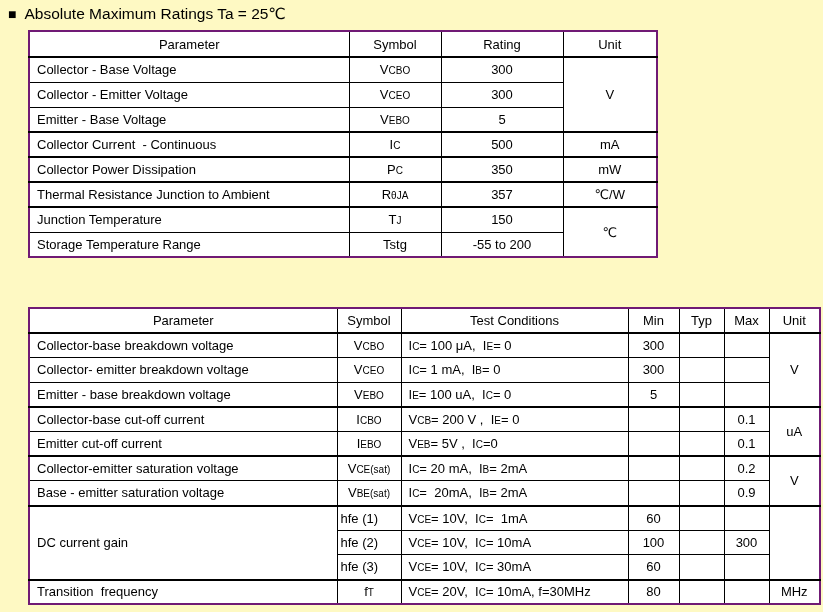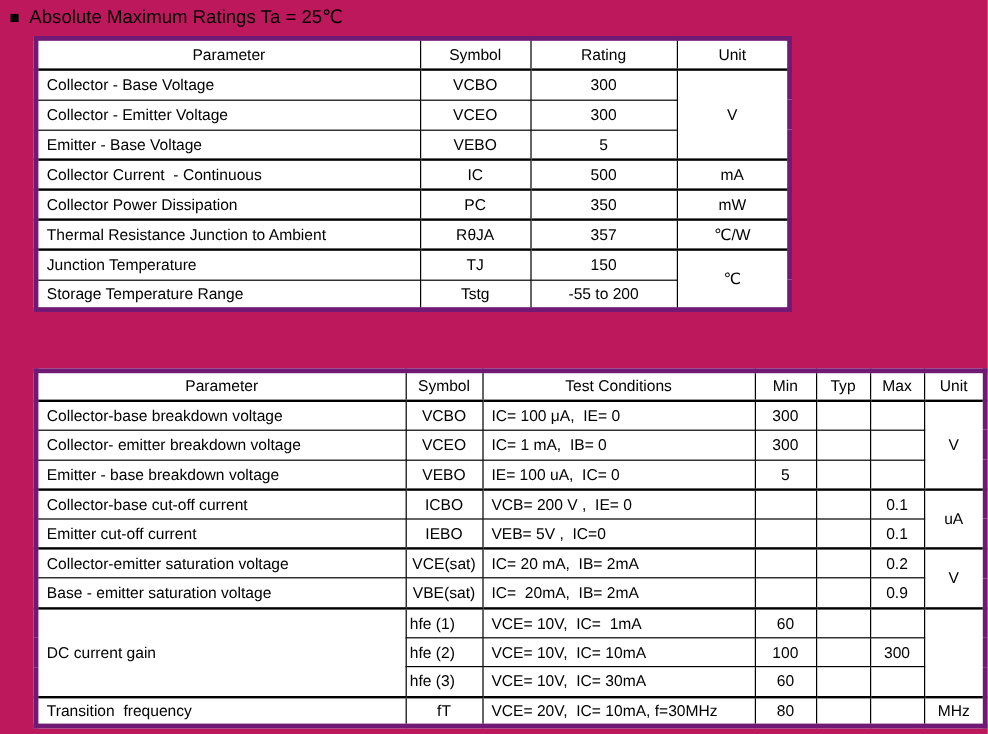--- a/index.html
+++ b/index.html
@@ -1,40 +1,40 @@
 <!DOCTYPE html>
 <html><head>
 <meta charset="utf-8">
 <style>
   html,body{margin:0;padding:0;}
   body{
     width:823px;height:612px;background:#ffffff;color:#000;
     font-family:"Liberation Sans","DejaVu Sans",sans-serif;
   }
-  .page{position:relative;width:823px;height:612px;overflow:hidden;background:#be185d;}
+  .page{position:relative;width:823px;height:612px;overflow:hidden;background:#fef9c3;}
   .sec-title{position:absolute;left:8px;font-size:15.5px;color:#000;white-space:nowrap;}
   .sec-title .bullet{font-size:14px;margin-right:8px;}
   #title1{top:5px;}
   #title2{top:272px;}
-  table{position:absolute;border-collapse:collapse;table-layout:fixed;border:4px solid #701a75;background:#fff;}
+  table{position:absolute;border-collapse:collapse;table-layout:fixed;border:2px solid #701a75;background:#fff;}
   #t1{left:28px;top:30px;width:628px;}
   #t2{left:28px;top:307px;width:791px;}
   th,td{
     border:1px solid #000;padding:0;font-size:13px;font-weight:400;
     white-space:nowrap;overflow:hidden;color:#000;vertical-align:middle;
   }
   #t1 tr{height:25px;}
   #t1 tr.hdr{height:26px;}
   #t2 tr{height:24.7px;}
   tr.hdr th{border-bottom:2px solid #000;text-align:center;}
   tr.grp td{border-top:2px solid #000;}
   .l{text-align:left;padding-left:7px;}
   .c{text-align:center;}
   .sym-l{text-align:left;padding-left:3px;margin-left:25px;}
-  .sub{font-size:13px;margin-top:12px;}
+  .sub{font-size:10px;margin-top:12px;}
 </style>
 </head>
 <body>
 
 <div class="page">
 
   <div class="sec-title" id="title1">
     <span class="bullet">■</span><span>Absolute Maximum Ratings Ta = 25℃</span>
   </div>
 

